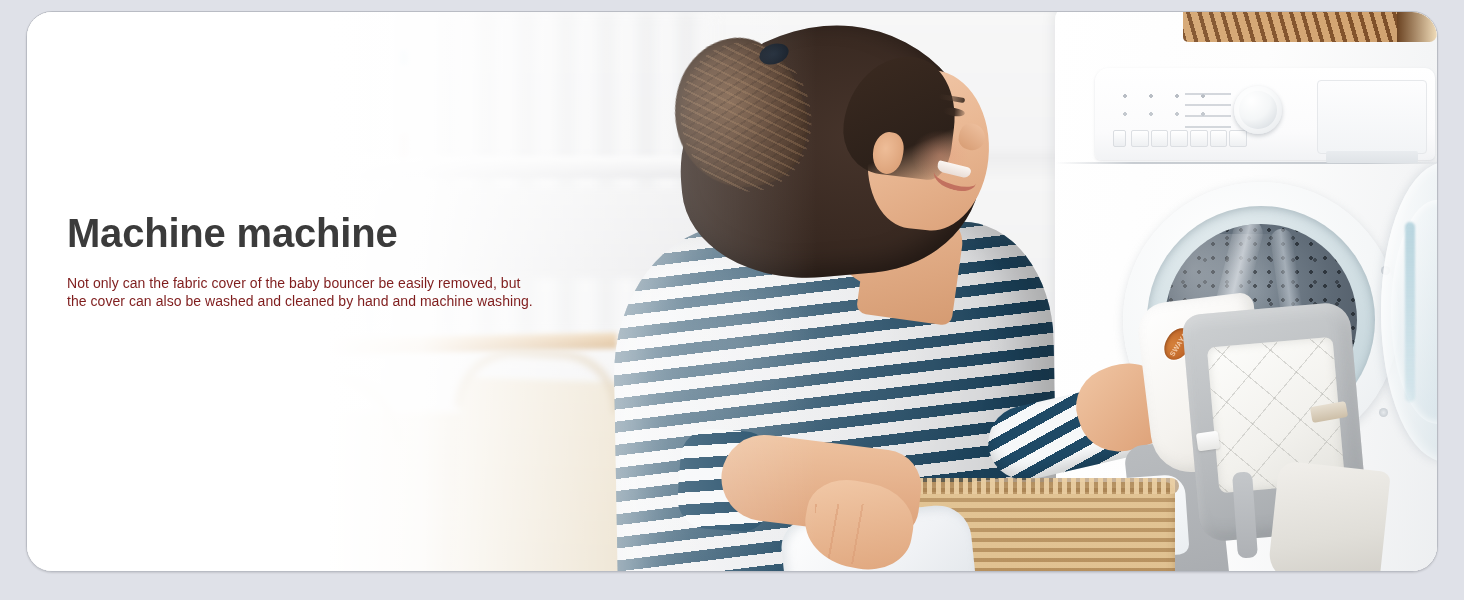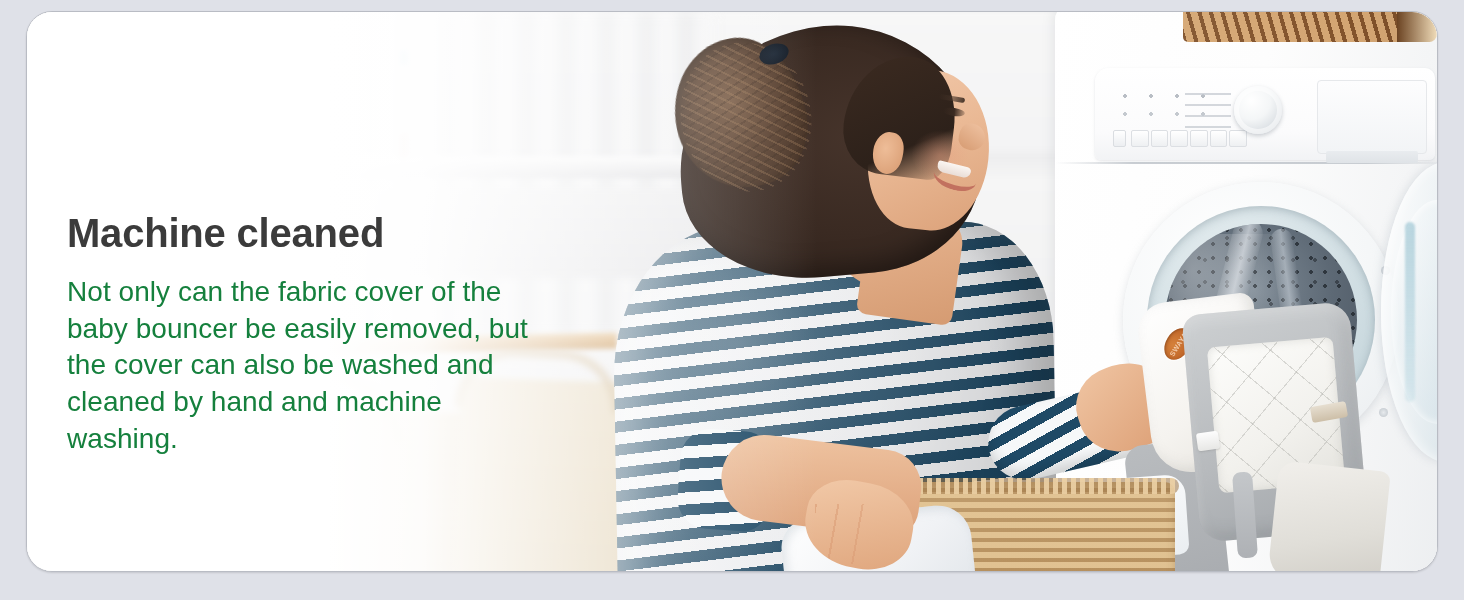--- a/index.html
+++ b/index.html
@@ -509,21 +509,21 @@
       rgba(255,255,255,0) 100%);
   }
 
   
   .textblock{ position:absolute; left:40px; top:200px; width:470px; }
   .headline{
     font-size:40px; font-weight:bold; color:#3b3b3b;
     letter-spacing:-.2px; line-height:1.05; margin-bottom:20px;
   }
   .bodytext{
-    font-size:28px; color:#15803d; line-height:1.31; letter-spacing:.05px;
+    font-size:14px; color:#7f1d1d; line-height:1.31; letter-spacing:.05px;
   }
 </style>
 </head>
 <body>
 
 <div id="stage">
 
   <div class="card">
 
     <div class="photo">
@@ -613,18 +613,18 @@
 
       <div class="armLsleeve"></div>
       <div class="armL"></div>
       <div class="handL"></div>
       <div class="fingers"></div>
 
       <div class="wash"></div>
     </div>
 
     <div class="textblock">
-      <div class="headline">Machine cleaned</div>
+      <div class="headline">Machine machine</div>
       <div class="bodytext">Not only can the fabric cover of the baby bouncer be easily removed, but the cover can also be washed and cleaned by hand and machine washing.</div>
     </div>
 
   </div>
 </div>
 
 </body></html>

